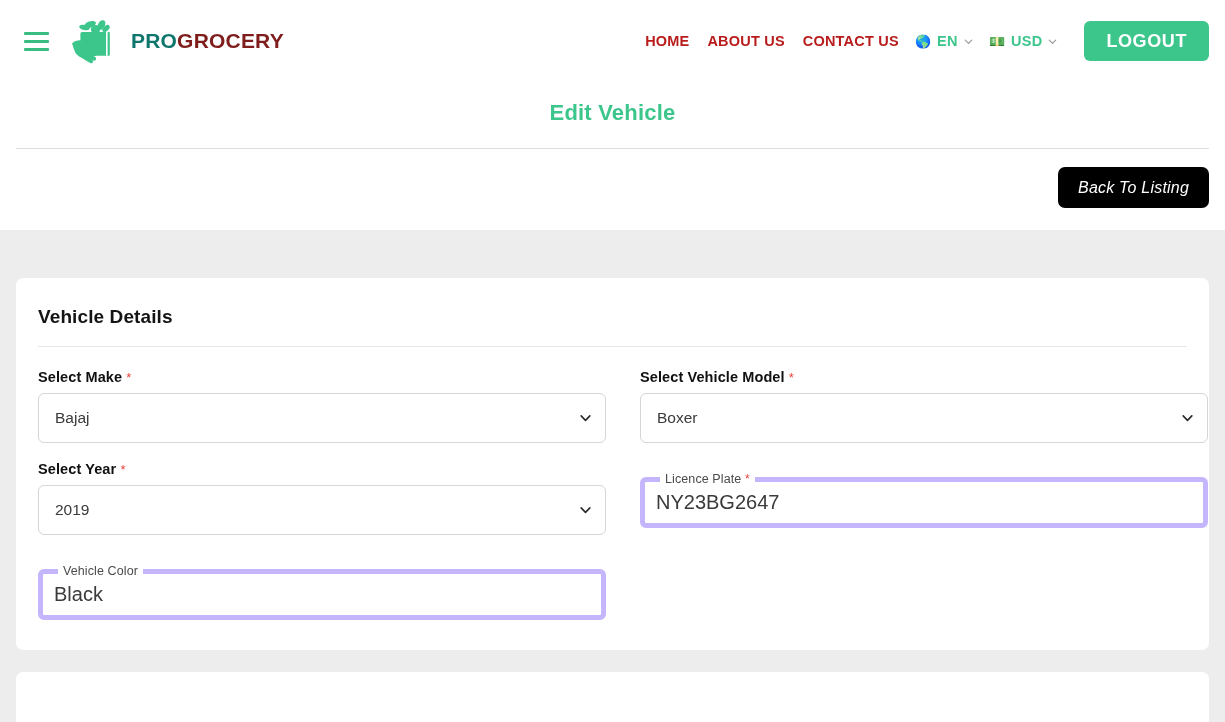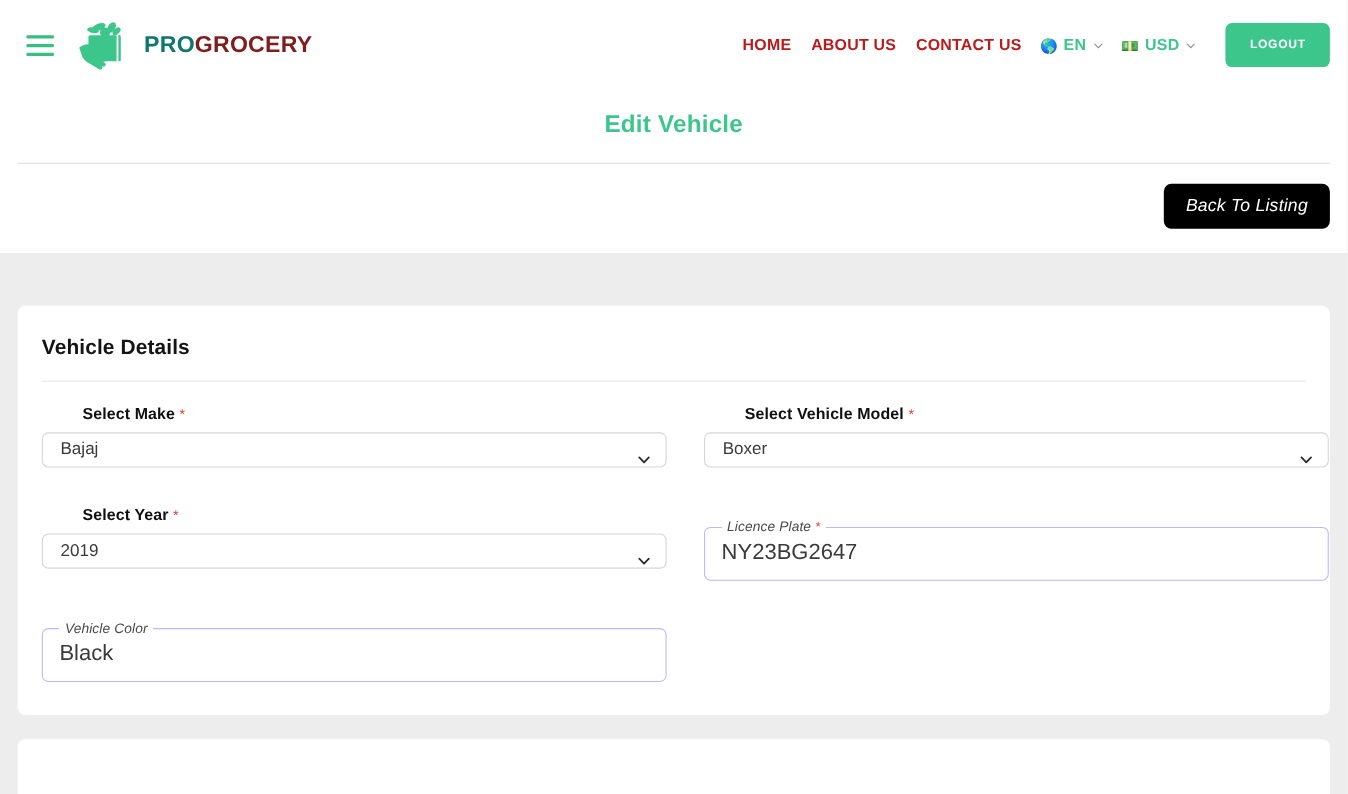--- a/index.html
+++ b/index.html
@@ -96,21 +96,21 @@
     display: inline-block;
     flex: none;
   }
   .logout-btn {
     margin-left: 18px;
     background: #3dc68c;
     color: #ffffff;
     border: none;
     border-radius: 6px;
     font-family: "Liberation Sans", sans-serif;
-    font-size: 11px;
+    font-size: 18px;
     font-weight: bold;
     letter-spacing: 0.6px;
     padding: 0 22px;
     height: 40px;
     cursor: pointer;
   }
 
   
   .titlebar {
     background: #ffffff;
@@ -186,31 +186,30 @@
   .form-col { width: 568px; flex: none; }
 
   
   .field-label {
     display: block;
     font-size: 14.5px;
     font-weight: bold;
     color: #101010;
     letter-spacing: 0.1px;
     margin-bottom: 8px;
-    margin-left: 37px;
   }
   .req { color: #e8443c; font-size: 13px; font-weight: normal; }
 
   .select-wrap {
     position: relative;
     height: 50px;
   }
   .select-box {
     width: 100%;
-    height: 32px;
+    height: 50px;
     border: 1px solid #d6d6d6;
     border-radius: 6px;
     background: #ffffff;
     font-family: "Liberation Sans", sans-serif;
     font-size: 15.5px;
     color: #3a3a3a;
     padding: 0 40px 0 16px;
     display: flex;
     align-items: center;
     cursor: pointer;
@@ -229,24 +228,23 @@
   .outlined {
     position: relative;
     height: 55px;
     margin-top: 12px;
   }
   .outlined fieldset {
     position: absolute;
     inset: 0;
     margin: 0;
     padding: 0 8px;
-    border: 1px solid #c4b5fd;
+    border: 5px solid #c4b5fd;
     border-radius: 6px;
     pointer-events: none;
-    font-style: italic;
   }
   .outlined legend {
     padding: 0 5px;
     margin-left: 7px;
     font-size: 12.5px;
     color: #4a4a4a;
     letter-spacing: 0.1px;
     line-height: 1;
   }
   .outlined legend .req { font-size: 12px; }

